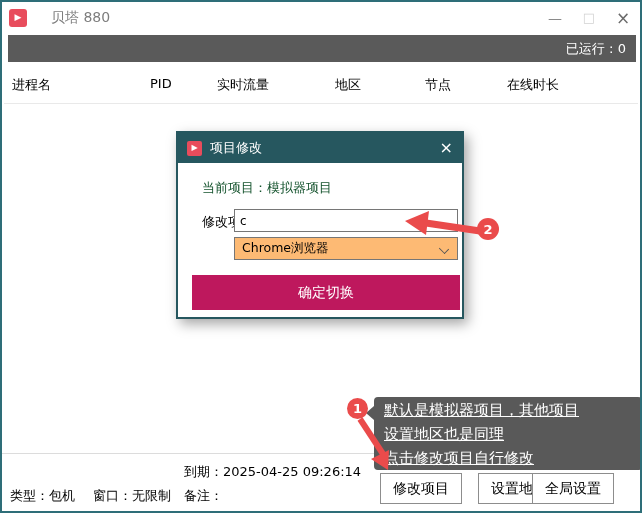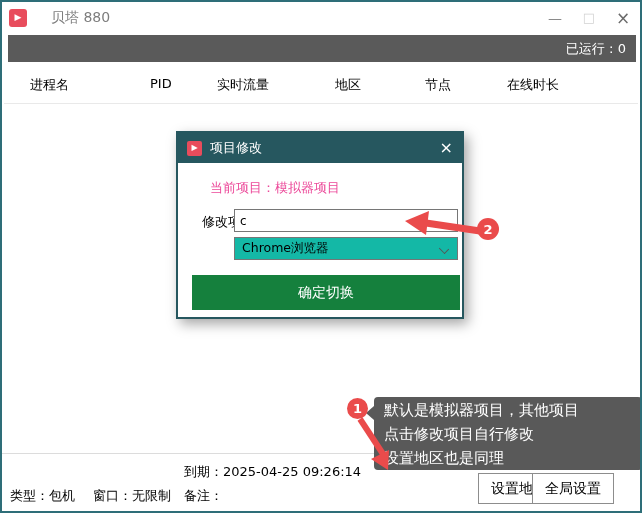--- a/index.html
+++ b/index.html
@@ -16,45 +16,45 @@
   .win-controls { margin-left:auto; display:flex; height:100%; }
   .win-btn { width:34px; height:100%; display:flex; align-items:center; justify-content:center; font-size:15px; cursor:default; }
   .win-min { color:#8a8a8a; font-size:14px; }
   .win-max { color:#d2d2d2; font-size:13px; }
   .win-close { color:#6b6b6b; font-size:17px; }
   
   .runbar { position:absolute; left:6px; top:33px; width:628px; height:27px; background:#5a5a5a; color:#fff; font-size:13px; display:flex; align-items:center; justify-content:flex-end; padding-right:10px;padding-left:18px; }
   
   .thead { position:absolute; top:74px; left:0; right:0; height:18px; font-size:13px; color:#000; }
   .thead span { position:absolute; top:0; white-space:nowrap; }
-  .col-0 { left:10px;margin-left:18px; }  .col-1 { left:148px; } .col-2 { left:215px; }
+  .col-0 { left:10px; }  .col-1 { left:148px; } .col-2 { left:215px; }
   .col-3 { left:333px; } .col-4 { left:423px; } .col-5 { left:505px; }
   .thead-sep { position:absolute; top:101px; left:2px; right:2px; height:1px; background:#e9e9e9; }
   
   .footer-sep { position:absolute; top:451px; left:0; right:0; height:1px; background:#dcdcdc; }
   .foot-text { position:absolute; font-size:13px; color:#000; white-space:nowrap; }
   .f-r1 { top:461px; } .f-r2 { top:485px; }
   .f-c1 { left:8px; }  .f-c2 { left:182px; }
   .f-gap { display:inline-block; width:18px; }
   .foot-btn { position:absolute; top:471px; width:82px; height:31px; background:#fff; border:1px solid #8d8d8d; font-size:14px; color:#000; display:flex; align-items:center; justify-content:center; cursor:pointer; font-family:inherit; }
   .fb-0 { left:378px; } .fb-1 { left:476px; } .fb-2 { left:530px; }
   
   .dialog { position:absolute; left:174px; top:129px; width:288px; height:188px; background:#fff; border:2px solid #26575f; box-shadow:4px 5px 12px rgba(0,0,0,0.35); z-index:10; }
   .dlg-header { height:30px; background:#26575f; display:flex; align-items:center; padding:0 9px; }
   .dlg-logo { width:15px; height:15px; background:#e84c5c; border-radius:2px; display:flex; align-items:center; justify-content:center; color:#fff; font-size:8px; line-height:1; }
   .dlg-title { color:#fff; font-size:13px; margin-left:8px; }
   .dlg-close { margin-left:auto; color:#fff; font-size:16px; cursor:pointer; line-height:1; }
-  .dlg-current { position:absolute; left:24px; top:46px; font-size:13px; color:#ec4899; white-space:nowrap;margin-left:8px; }
+  .dlg-current { position:absolute; left:24px; top:46px; font-size:13px; color:#14532d; white-space:nowrap; }
   .dlg-modify-label { position:absolute; left:24px; top:80px; font-size:13px; color:#000; }
   .dlg-input { position:absolute; left:56px; top:76px; width:224px; height:23px; border:1px solid #767676; font-size:12px; padding-left:5px; color:#000; font-family:inherit; outline:none; background:#fff; }
-  .dlg-select { position:absolute; left:56px; top:104px; width:224px; height:23px; border:1px solid #767676; background:#14b8a6; font-size:12.5px; color:#000; display:flex; align-items:center; padding-left:7px; cursor:pointer; }
+  .dlg-select { position:absolute; left:56px; top:104px; width:224px; height:23px; border:1px solid #767676; background:#fdba74; font-size:12.5px; color:#000; display:flex; align-items:center; padding-left:7px; cursor:pointer; }
   .chevron { position:absolute; right:9px; top:7px; width:8px; height:8px; border-right:1.5px solid #555; border-bottom:1.5px solid #555; transform:rotate(45deg) scaleY(0.8); }
-  .dlg-confirm { position:absolute; left:14px; top:142px; width:268px; height:35px; background:#15803d; color:#fff; font-size:14px; border:none; display:flex; align-items:center; justify-content:center; cursor:pointer; font-family:inherit; }
+  .dlg-confirm { position:absolute; left:14px; top:142px; width:268px; height:35px; background:#be185d; color:#fff; font-size:14px; border:none; display:flex; align-items:center; justify-content:center; cursor:pointer; font-family:inherit; }
   
-  .tooltip { position:absolute; left:372px; top:395px; width:268px; height:73px; background:#595959; border-radius:4px; color:#fff; font-size:15px; line-height:24px; padding:1px 10px; z-index:20; }
+  .tooltip { position:absolute; left:372px; top:395px; width:268px; height:73px; background:#595959; border-radius:4px; color:#fff; font-size:15px; line-height:24px; padding:1px 10px; z-index:20;text-decoration:underline; }
   .tooltip-notch { position:absolute; left:-8px; top:9px; width:0; height:0; border-top:7px solid transparent; border-bottom:7px solid transparent; border-right:8px solid #595959; }
   .badge { position:absolute; background:#ea4b4b; border-radius:50%; color:#fff; font-weight:bold; display:flex; align-items:center; justify-content:center; z-index:31; }
   .badge-1 { left:345px; top:396px; width:21px; height:21px; font-size:13px; }
   .badge-2 { left:475px; top:216px; width:22px; height:22px; font-size:13px; }
   .arrow-layer { position:absolute; left:0; top:0; width:642px; height:513px; z-index:30; pointer-events:none; }
 </style>
 </head>
 <body>
 
 <div class="window">
@@ -91,20 +91,21 @@
   <div class="footer-sep"></div>
   <div class="foot-text f-r1 f-c2">
     <span>到期：</span><span>2025-04-25 09:26:14</span>
   </div>
   <div class="foot-text f-r2 f-c1">
     <span>类型：</span><span>包机</span><span class="f-gap"></span><span>窗口：</span><span>无限制</span>
   </div>
   <div class="foot-text f-r2 f-c2">
     <span>备注：</span><span></span>
   </div>
+  <button class="foot-btn fb-0">修改项目</button>
   <button class="foot-btn fb-1">设置地区</button>
   <button class="foot-btn fb-2">全局设置</button>
 
   <div class="dialog">
     <div class="dlg-header">
       <div class="dlg-logo">
           <span>▶</span>
         </div>
       <div class="dlg-title">项目修改</div>
       <div class="dlg-close">×</div>
@@ -117,22 +118,22 @@
     <div class="dlg-select">
       <span>Chrome浏览器</span>
       <span class="chevron"></span>
     </div>
     <button class="dlg-confirm">确定切换</button>
   </div>
 
   <div class="tooltip">
     <div class="tooltip-notch"></div>
     <div>默认是模拟器项目，其他项目</div>
+    <div>设置地区也是同理</div>
     <div>点击修改项目自行修改</div>
-    <div>设置地区也是同理</div>
   </div>
 
   <svg class="arrow-layer" viewBox="0 0 642 513">
     <g>
       <line x1="478" y1="229" x2="424" y2="221" stroke="#ea4b4b" stroke-width="7"></line>
       <polygon points="403,219 427,209 424,233" fill="#ea4b4b"></polygon>
     </g>
     <g>
       <line x1="358" y1="417" x2="381" y2="452" stroke="#ea4b4b" stroke-width="6"></line>
       <polygon points="386,468 369,457 387,448" fill="#ea4b4b"></polygon>

